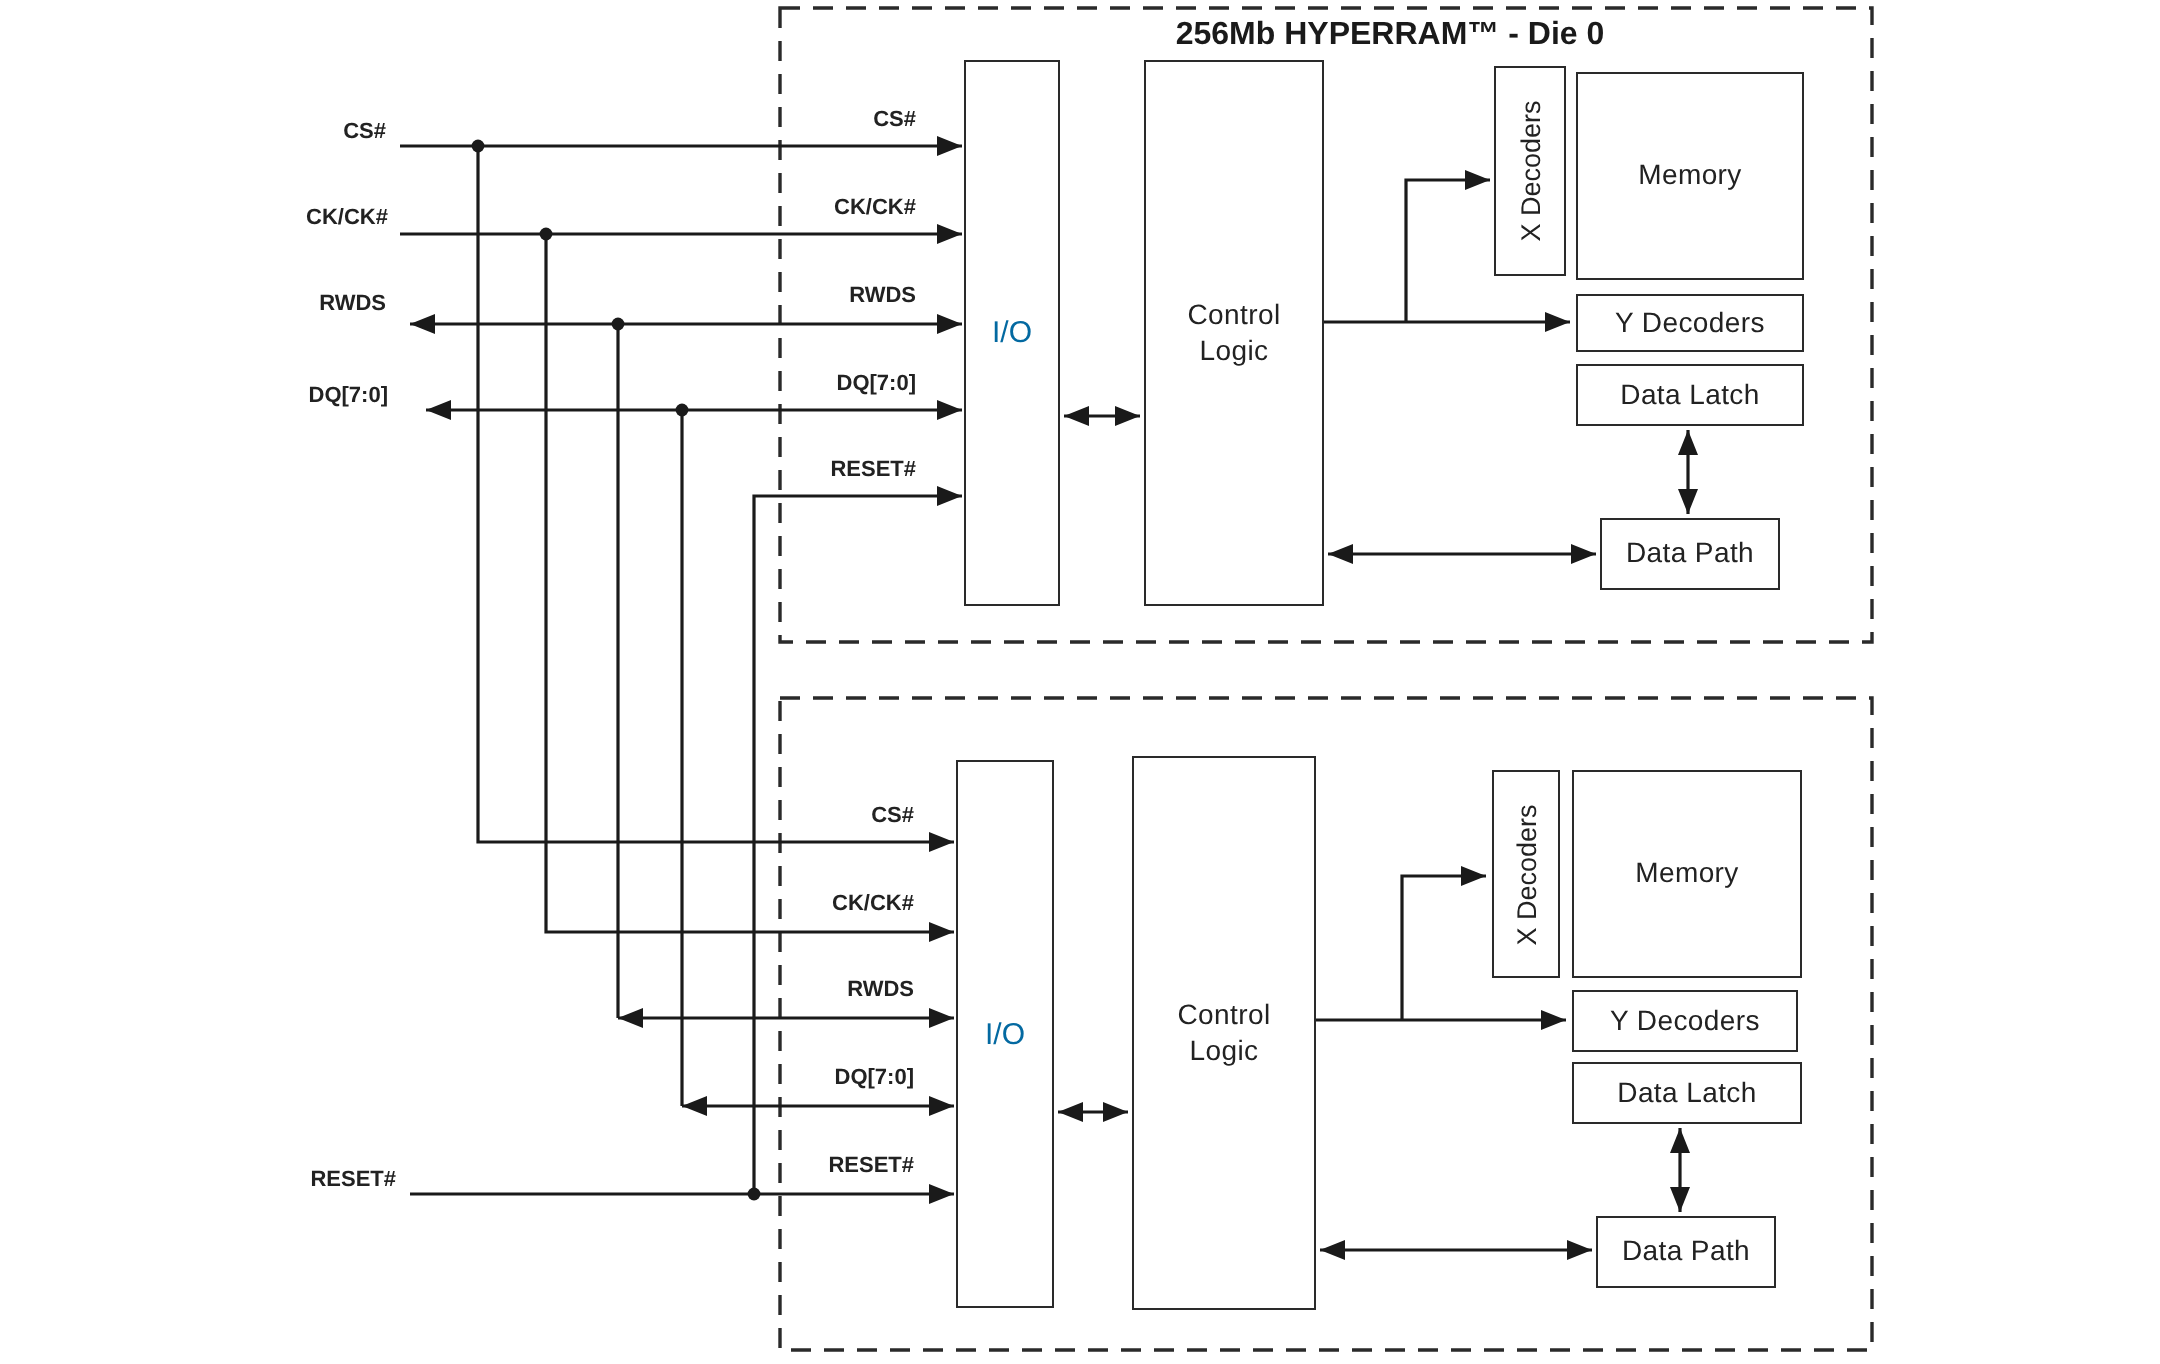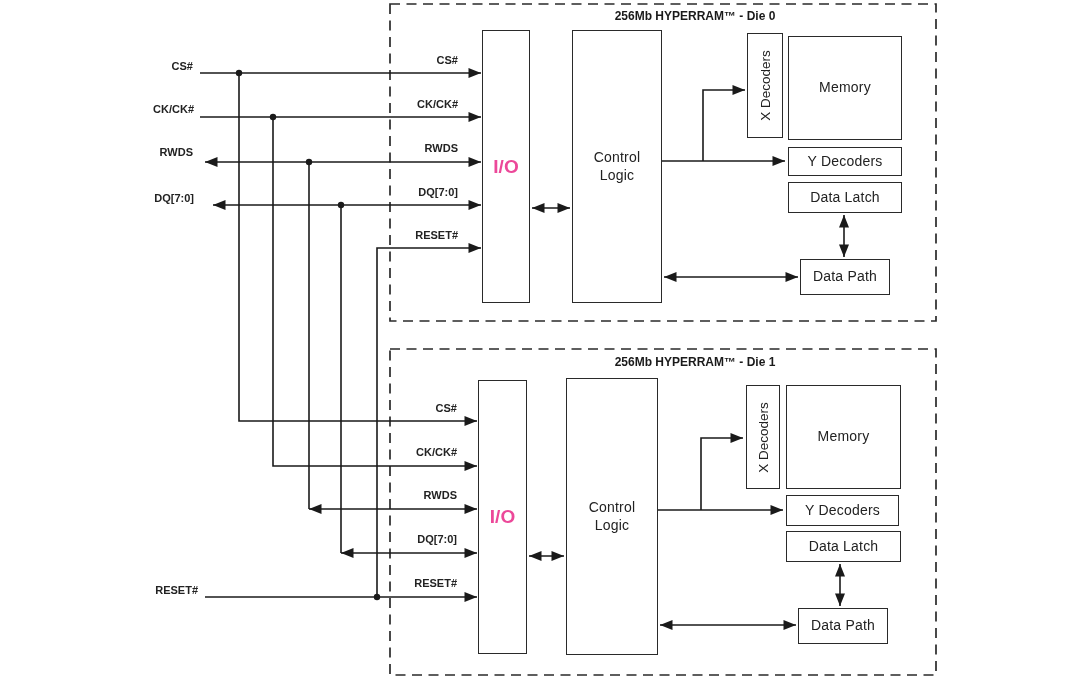--- a/index.html
+++ b/index.html
@@ -33,23 +33,23 @@
   .block-label {
     font-size: 14px;
     font-weight: 400;
     color: #222222;
     text-align: center;
     white-space: pre-line;
     line-height: 1.25;
     letter-spacing: 0.2px;
   }
   .io-label {
-    font-size: 19px;
-    font-weight: 700;
-    color: #ec4899;
+    font-size: 15px;
+    font-weight: 400;
+    color: #0369a1;
   }
   .vertical-label {
     transform: rotate(-90deg);
     white-space: nowrap;
     font-size: 13.5px;
     font-weight: 400;
     color: #222222;
   }
   .sig-label {
     position: absolute;
@@ -57,21 +57,21 @@
     font-weight: 700;
     color: #222222;
     line-height: 1;
     white-space: nowrap;
   }
   .die-title {
     position: absolute;
     left: 560px;
     width: 270px;
     text-align: center;
-    font-size: 12px;
+    font-size: 16px;
     font-weight: 700;
     color: #1a1a1a;
     white-space: nowrap;
   }
 </style>
 </head>
 <body>
 
 <div id="stage">
 
@@ -165,21 +165,20 @@
   <div class="box" style="left:788px; top:147px; width:114px; height:29px;">
     <span class="block-label">Y Decoders</span>
   </div>
   <div class="box" style="left:788px; top:182px; width:114px; height:31px;">
     <span class="block-label">Data Latch</span>
   </div>
   <div class="box" style="left:800px; top:259px; width:90px;  height:36px;">
     <span class="block-label">Data Path</span>
   </div>
 
-  <div class="die-title" style="top:355px;">256Mb HYPERRAM™ - Die 1</div>
 
   <div class="sig-label" style="top:403px; right:623px;">CS#</div>
   <div class="sig-label" style="top:447px; right:623px;">CK/CK#</div>
   <div class="sig-label" style="top:490px; right:623px;">RWDS</div>
   <div class="sig-label" style="top:534px; right:623px;">DQ[7:0]</div>
   <div class="sig-label" style="top:578px; right:623px;">RESET#</div>
 
   <div class="box" style="left:478px; top:380px; width:49px;  height:274px;">
     <span class="io-label">I/O</span>
   </div>

